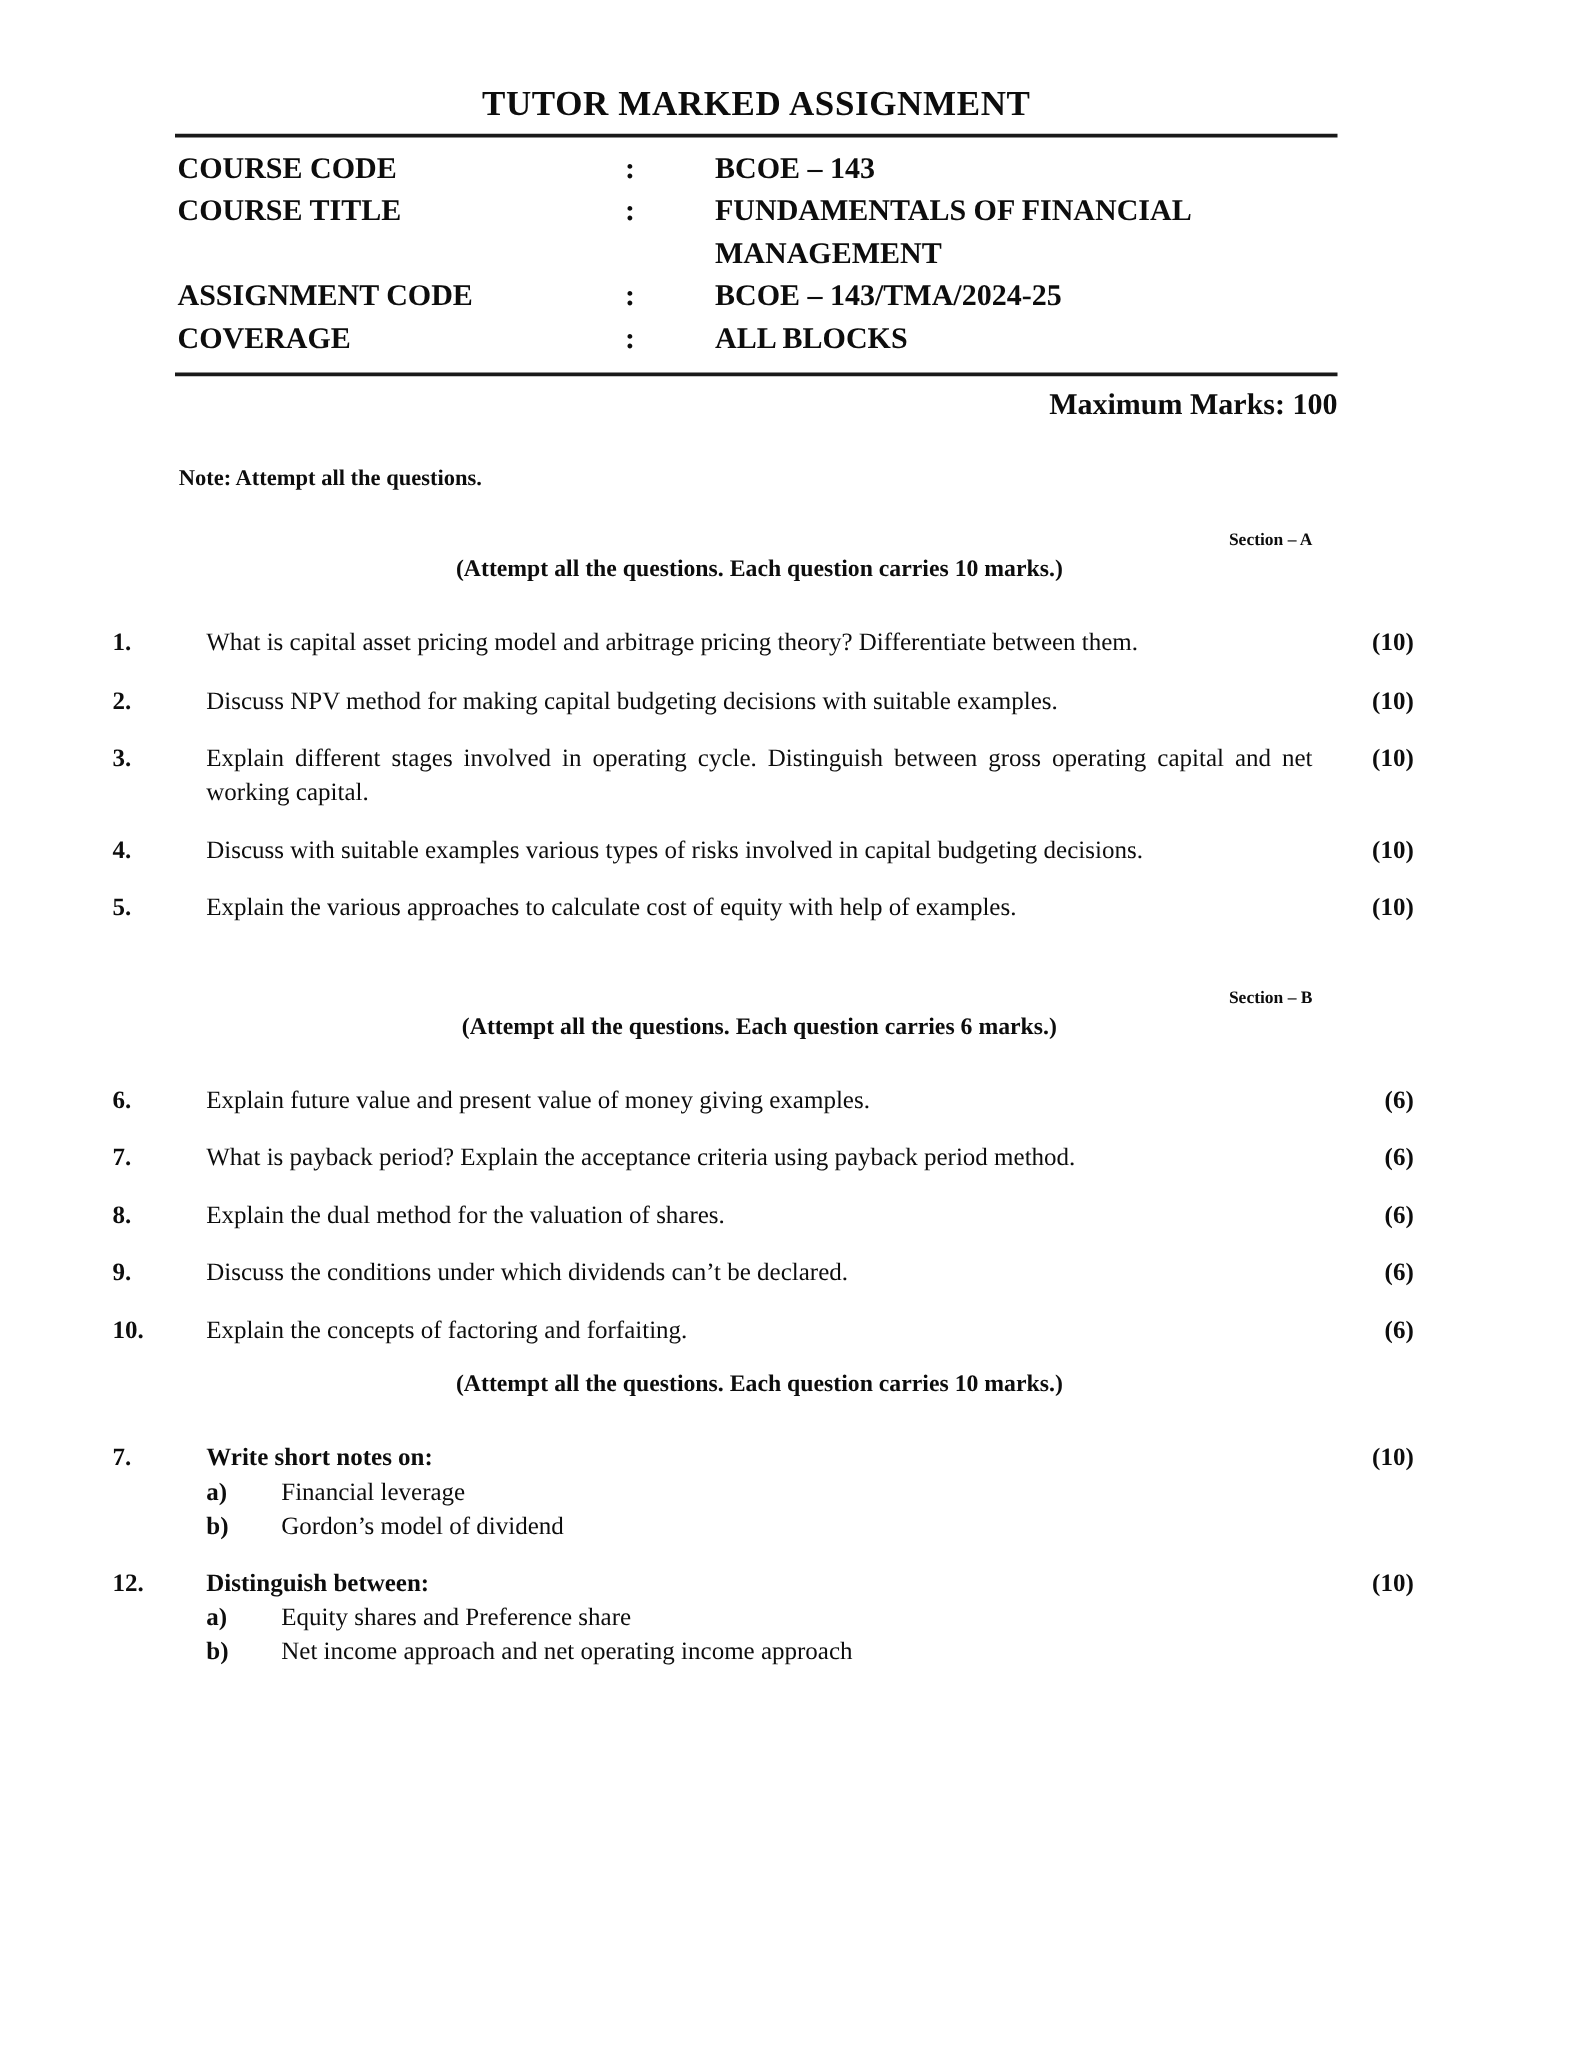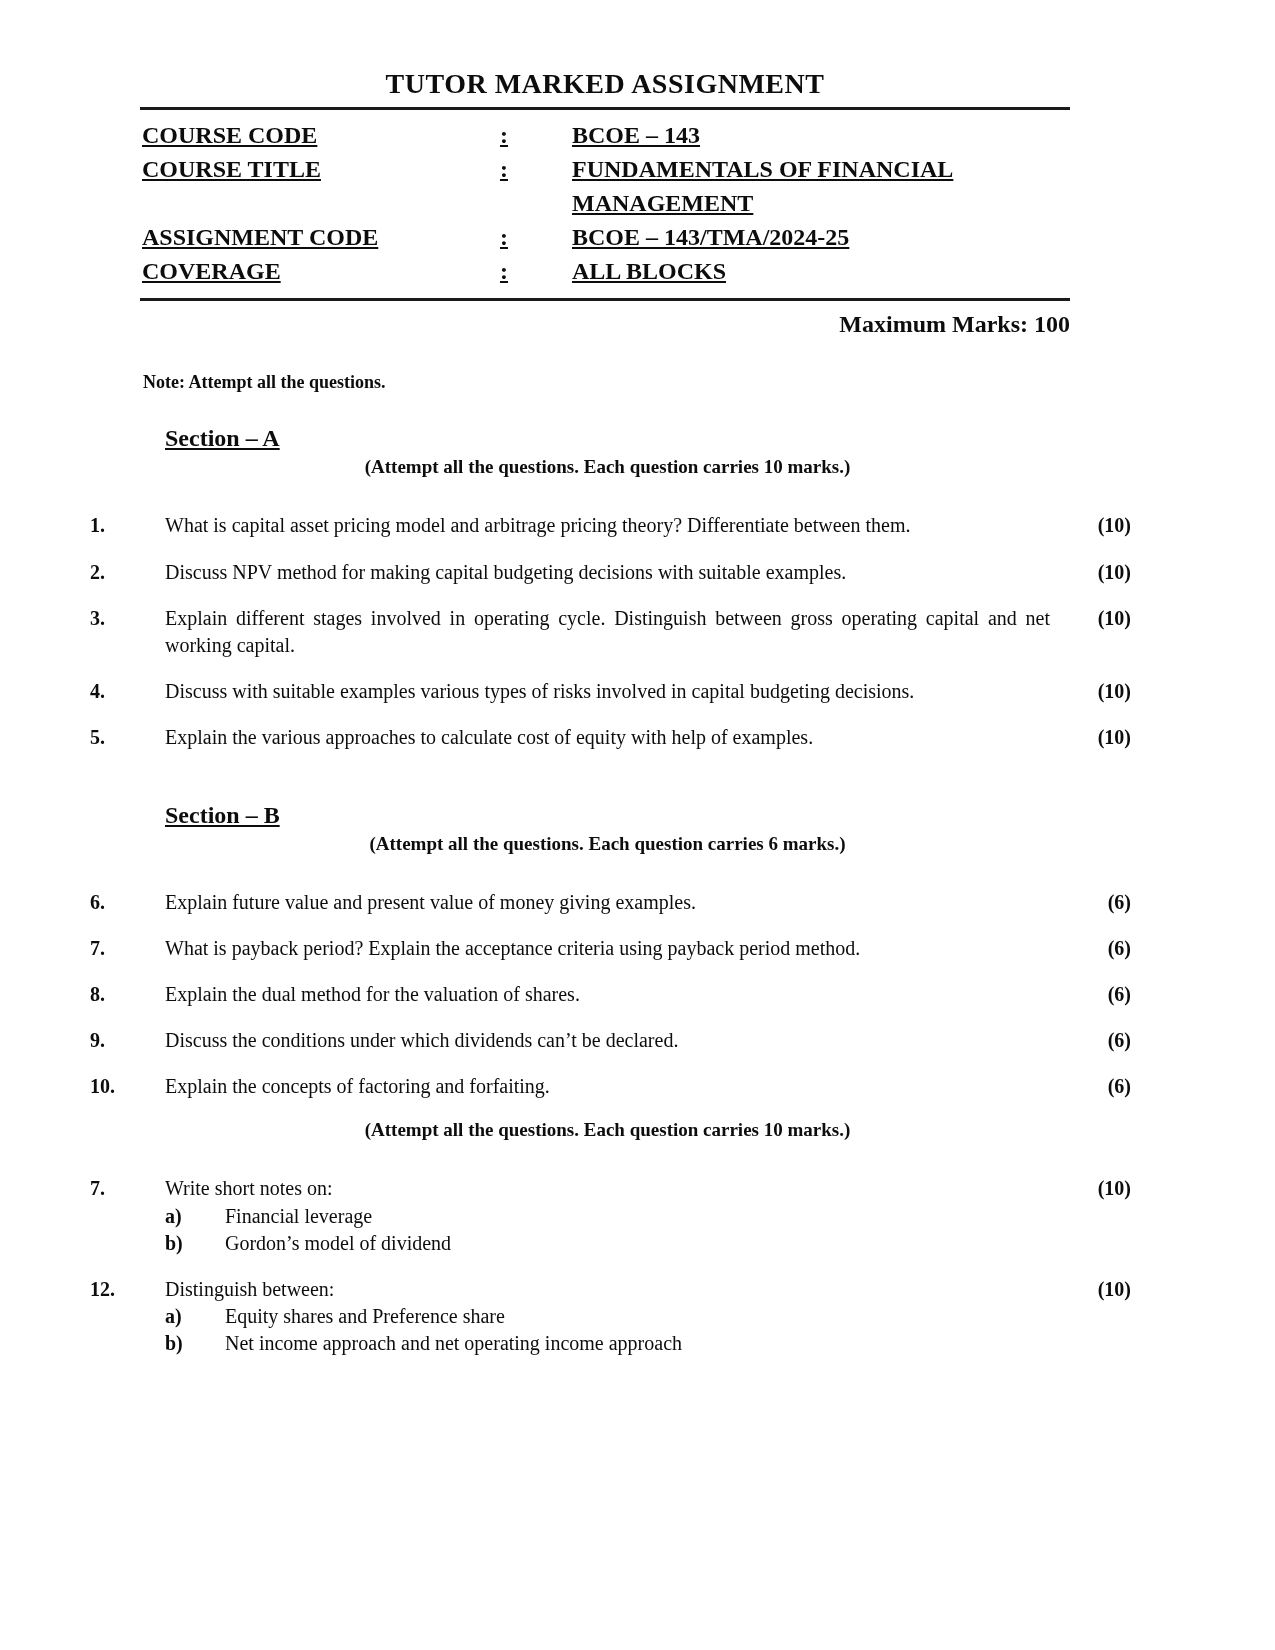--- a/index.html
+++ b/index.html
@@ -32,21 +32,20 @@
   .info-table {
     margin-left: 140px;
     width: 930px;
     padding: 8px 0 10px 2px;
   }
   .info-row {
     display: flex;
     font-size: 24px;
     font-weight: bold;
     line-height: 1.42;
-    text-decoration: underline;
   }
   .info-label { width: 358px; flex-shrink: 0; }
   .info-sep   { width: 72px;  flex-shrink: 0; }
   .info-value { flex: 1; }
 
   .max-marks {
     margin-left: 140px;
     width: 930px;
     text-align: right;
     font-size: 24px;
@@ -57,25 +56,24 @@
   .note {
     margin-left: 143px;
     margin-top: 34px;
     font-size: 18px;
     font-weight: bold;
   }
 
   .section-title {
     margin-left: 165px;
     width: 885px;
-    text-align: left;
-    font-size: 24px;
+    text-align: right;
+    font-size: 14px;
     font-weight: bold;
     margin-top: 50px;
-    text-decoration: underline;
   }
   .section-title.first { margin-top: 32px; }
   .section-subtitle {
     margin-left: 165px;
     width: 885px;
     text-align: center;
     font-size: 19px;
     font-weight: bold;
     margin-top: 4px;
     margin-bottom: 34px;
@@ -93,21 +91,21 @@
     width: 75px;
     flex-shrink: 0;
     font-weight: bold;
   }
   .q-body {
     width: 885px;
     flex-shrink: 0;
     text-align: justify;
   }
   .q-body.left { text-align: left; }
-  .q-head { font-weight: normal; text-align: left; }
+  .q-head { font-weight: bold; text-align: left; }
   .q-marks {
     margin-left: auto;
     font-weight: bold;
     white-space: nowrap;
   }
   .sub-row { display: flex; text-align: left; }
   .sub-label { width: 60px; flex-shrink: 0; font-weight: bold; }
   .sub-text { flex: 1; }
 </style>
 </head>

